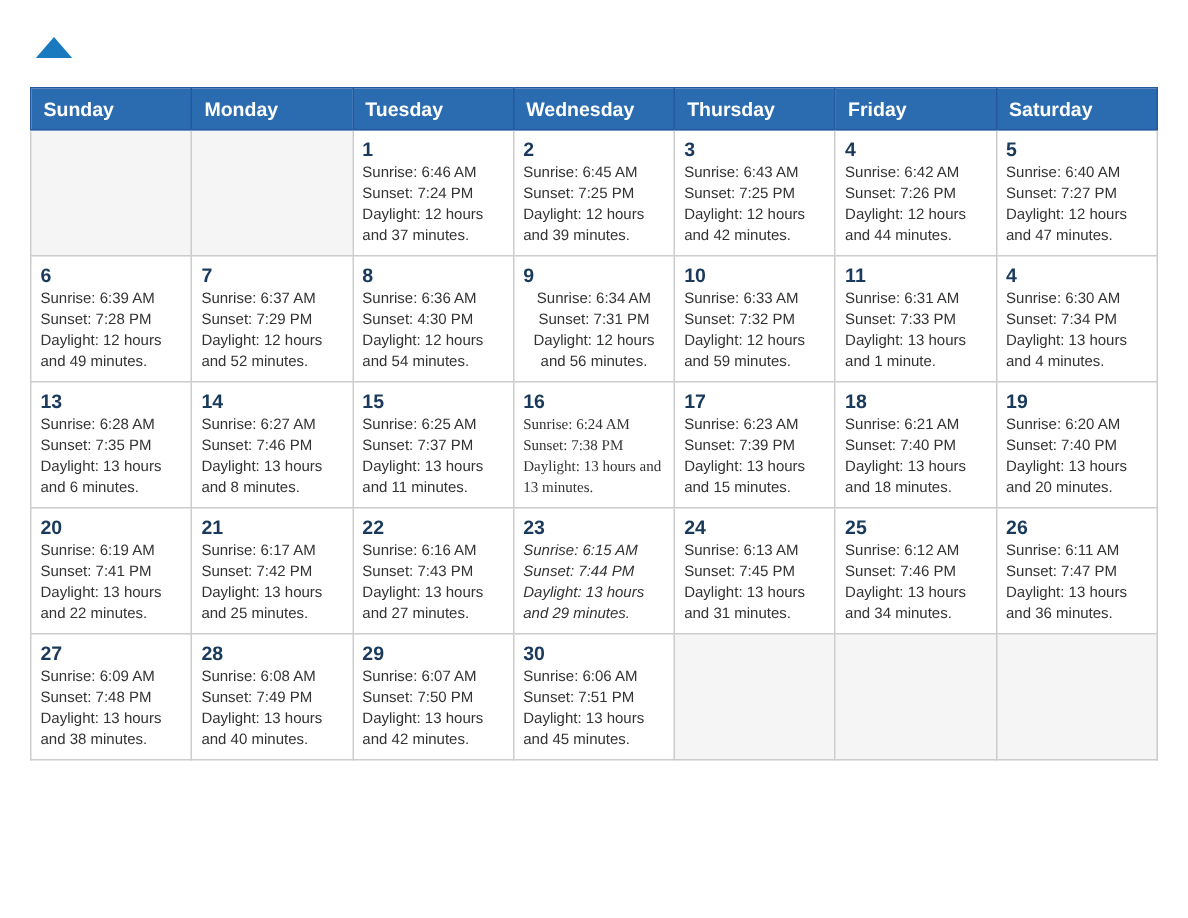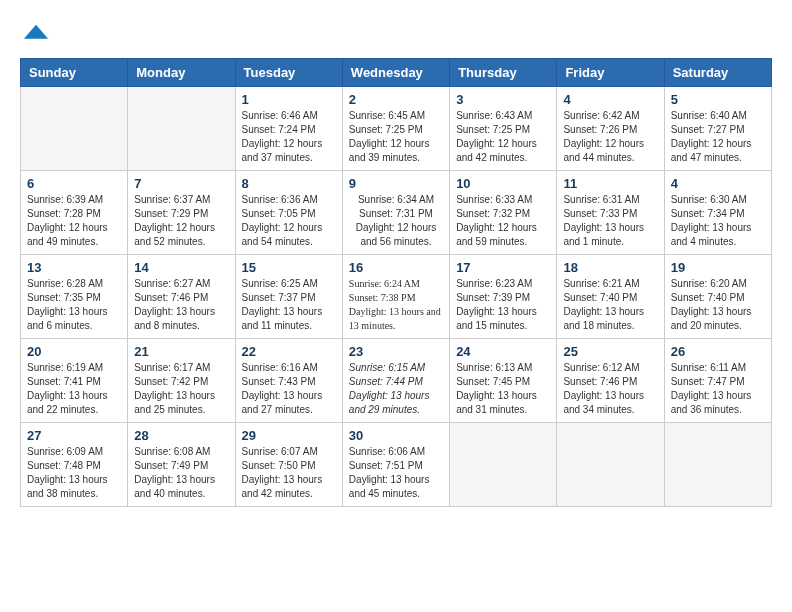--- a/index.html
+++ b/index.html
@@ -166,21 +166,21 @@
         </td>
         <td>
           <span class="day-number">7</span>
           <div class="day-info" style="white-space: pre-line;">Sunrise: 6:37 AM
 Sunset: 7:29 PM
 Daylight: 12 hours and 52 minutes.</div>
         </td>
         <td>
           <span class="day-number">8</span>
           <div class="day-info" style="white-space: pre-line;">Sunrise: 6:36 AM
-Sunset: 7:05 PM
+Sunset: 4:30 PM
 Daylight: 12 hours and 54 minutes.</div>
         </td>
         <td>
           <span class="day-number">9</span>
           <div class="day-info" style="white-space: pre-line; text-align: center;">Sunrise: 6:34 AM
 Sunset: 7:31 PM
 Daylight: 12 hours and 56 minutes.</div>
         </td>
         <td>
           <span class="day-number">10</span>

